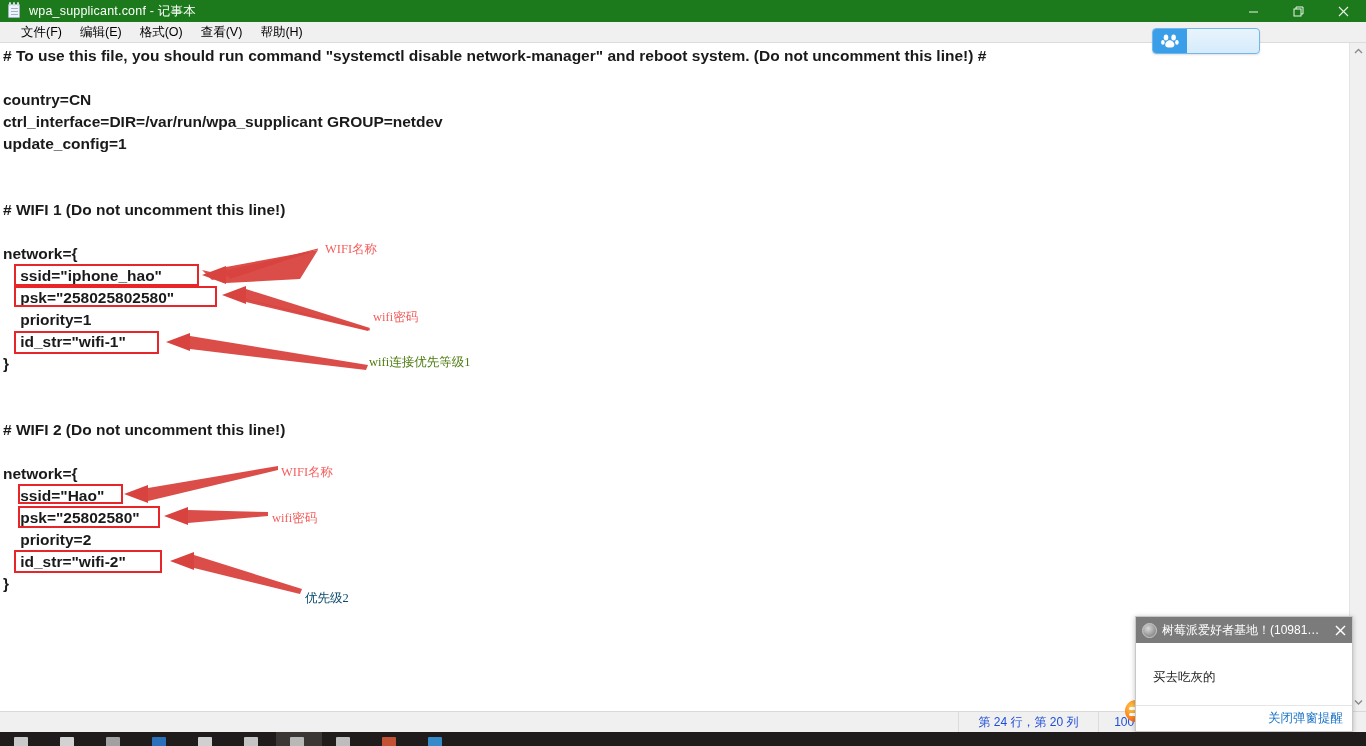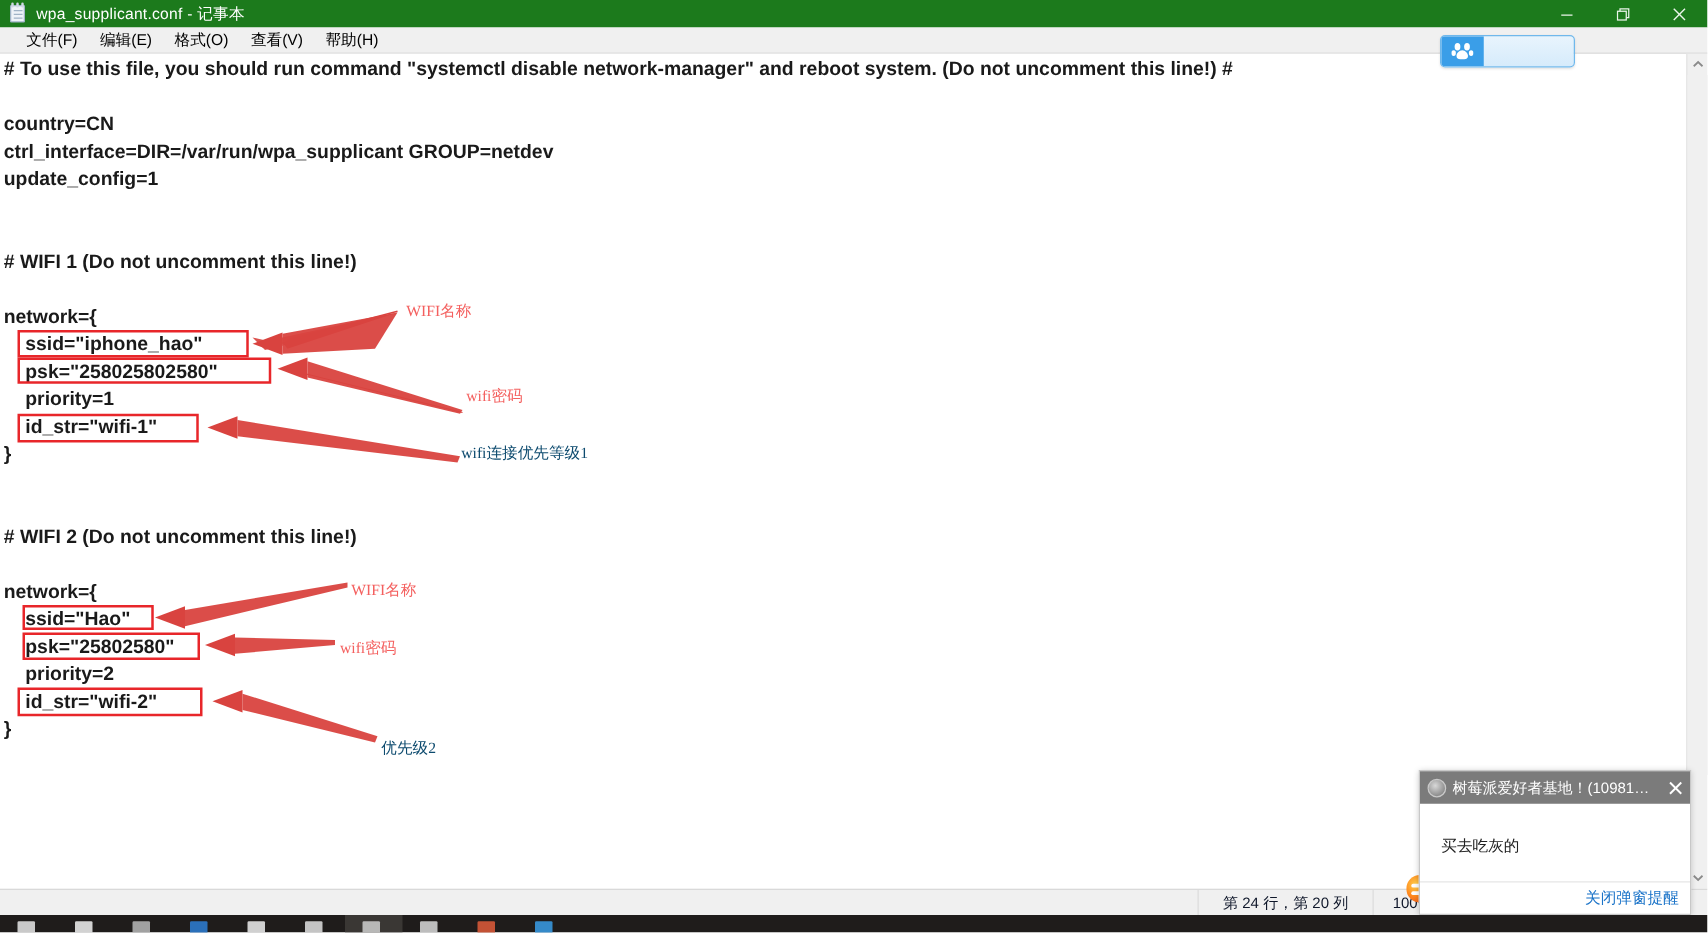--- a/index.html
+++ b/index.html
@@ -105,21 +105,21 @@
     margin-top: 36px;
   }
 
   
   .statusbar {
     position: absolute; left: 0; top: 711px; width: 1366px; height: 21px;
     background: #f0f0f0; border-top: 1px solid #d9d9d9;
     display: flex; align-items: center; justify-content: flex-end;
   }
   .sb-cell {
-    font-size: 12px; color: #0f172a; height: 21px; line-height: 21px;
+    font-size: 12px; color: #1d4ed8; height: 21px; line-height: 21px;
     padding: 0 10px; border-left: 1px solid #dcdcdc;
     display: flex; align-items: center; justify-content: center;
     white-space: nowrap;
   }
   .sb-cell.pos { width: 140px; }
   .sb-cell.zoom { width: 62px; }
   .sb-cell.enc { width: 120px; }
   .sb-cell.eol { width: 86px; }
 
   
@@ -290,21 +290,21 @@
       <polygon points="164,473 188,464 188,482" fill="#d9433f"></polygon>
       <polygon points="188,467 188,480 268,473 268,469" fill="#d9433f" opacity=".95"></polygon>
 
       <polygon points="170,518 194,509 194,527" fill="#d9433f"></polygon>
       <polygon points="194,512 194,525 300,551 302,546" fill="#d9433f" opacity=".95"></polygon>
     </svg>
 
     <div id="annlabels">
         <div class="ann-text" style="left: 325px; top: 198px; color: rgb(244, 96, 95);">WIFI名称</div>
         <div class="ann-text" style="left: 373px; top: 266px; color: rgb(244, 96, 95);">wifi密码</div>
-        <div class="ann-text" style="left: 369px; top: 311px; color: #0c4a6e;">wifi连接优先等级1</div>
+        <div class="ann-text" style="left: 369px; top: 311px; color: #4d7c0f;">wifi连接优先等级1</div>
         <div class="ann-text" style="left: 281px; top: 421px; color: rgb(244, 96, 95);">WIFI名称</div>
         <div class="ann-text" style="left: 272px; top: 467px; color: rgb(244, 96, 95);">wifi密码</div>
         <div class="ann-text" style="left: 305px; top: 547px; color: #0c4a6e;">优先级2</div>
       </div>
   </div>
 
   <div class="bd-upload">
     <div class="logo">
       <svg width="18" height="16" viewBox="0 0 18 16">
         <ellipse cx="5" cy="4.4" rx="2.3" ry="3" fill="#fff"></ellipse>

